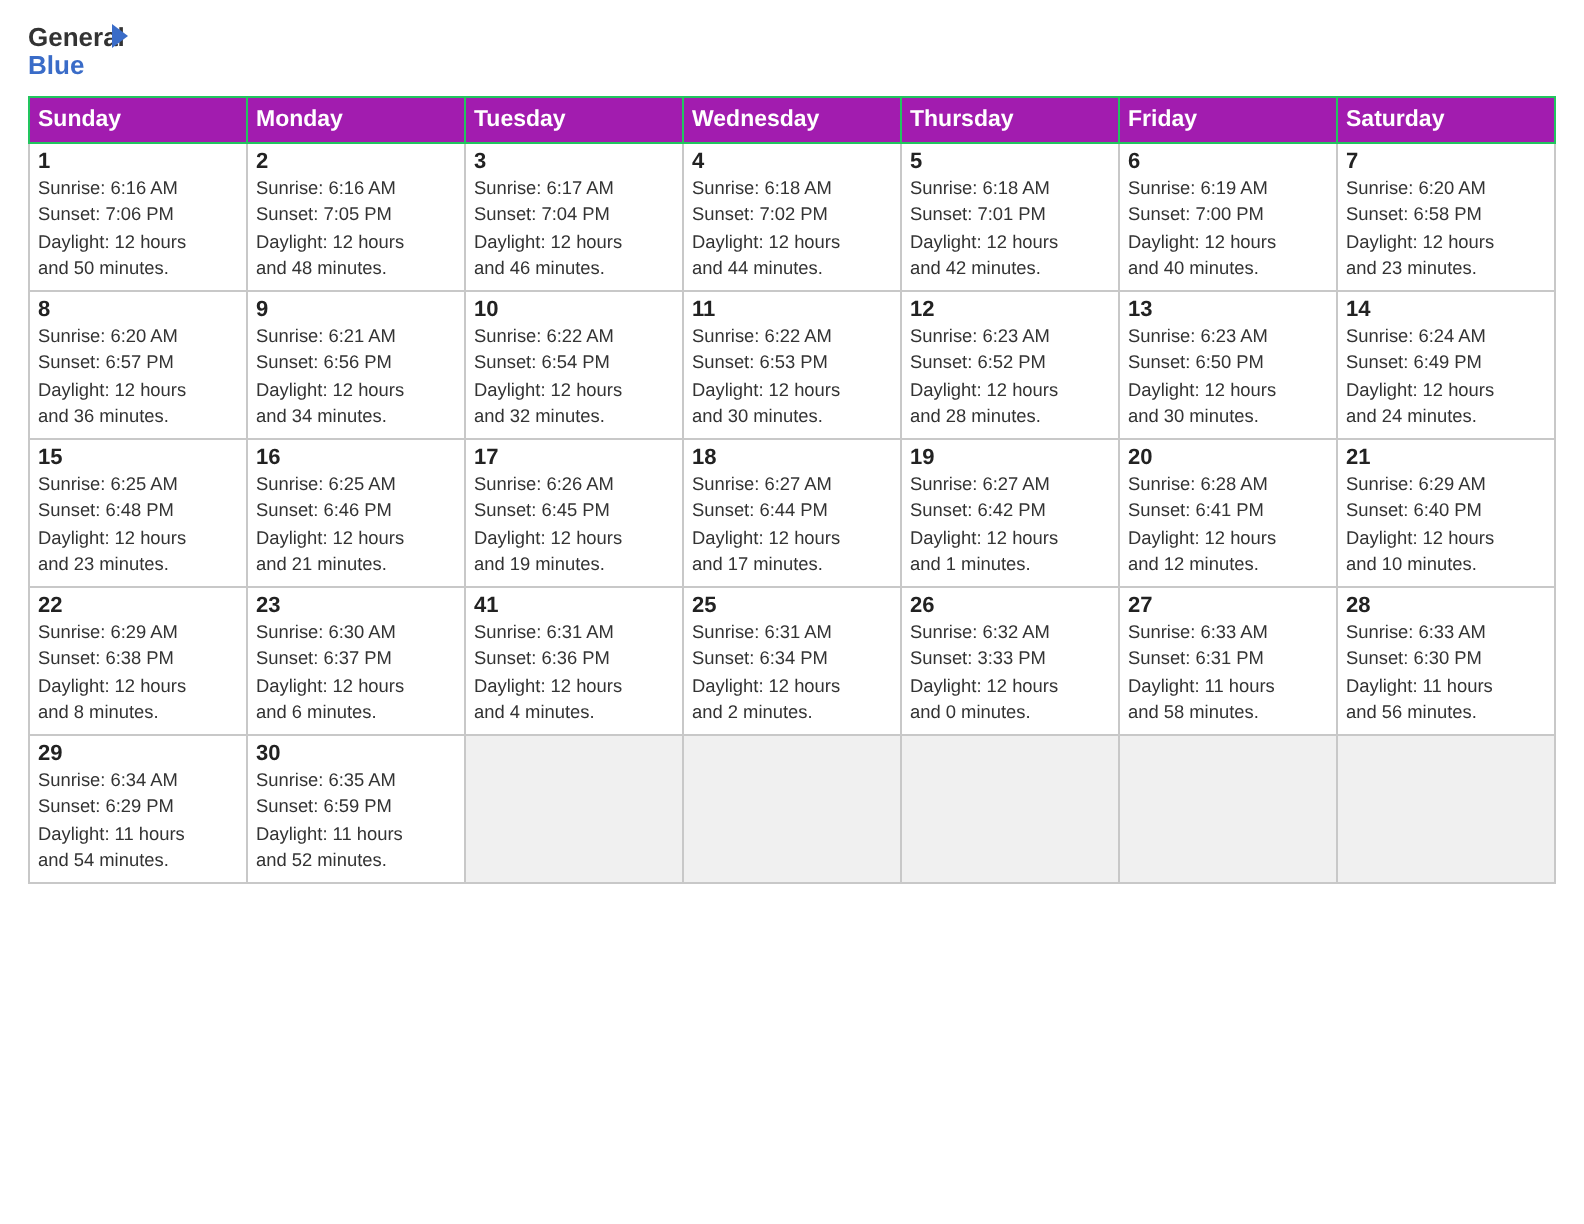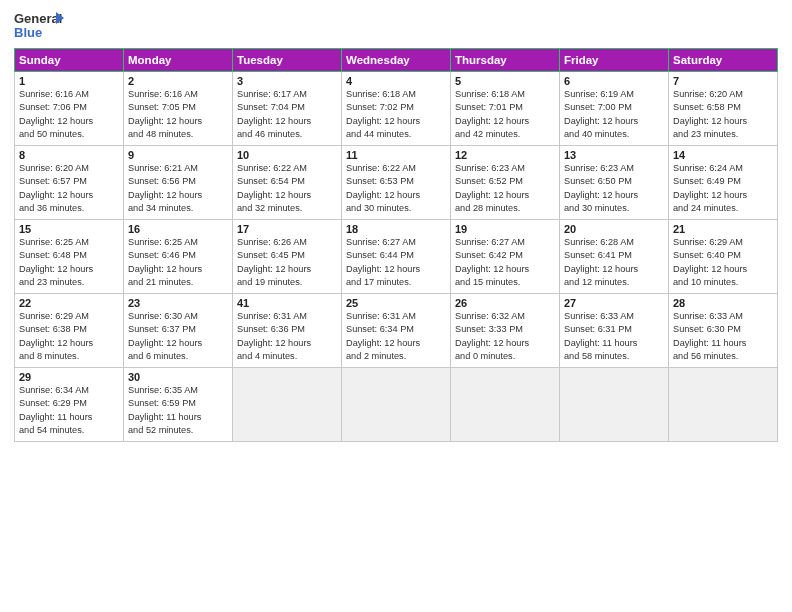--- a/index.html
+++ b/index.html
@@ -236,21 +236,21 @@
             <span class="cell-line">Sunrise: 6:27 AM</span>
             <span class="cell-line">Sunset: 6:44 PM</span>
             <span class="cell-line">Daylight: 12 hours</span>
             <span class="cell-line">and 17 minutes.</span>
           </td>
           <td>
             <span class="day-num">19</span>
             <span class="cell-line">Sunrise: 6:27 AM</span>
             <span class="cell-line">Sunset: 6:42 PM</span>
             <span class="cell-line">Daylight: 12 hours</span>
-            <span class="cell-line">and 15 minutes.</span>
+            <span class="cell-line">and 1 minutes.</span>
           </td>
           <td>
             <span class="day-num">20</span>
             <span class="cell-line">Sunrise: 6:28 AM</span>
             <span class="cell-line">Sunset: 6:41 PM</span>
             <span class="cell-line">Daylight: 12 hours</span>
             <span class="cell-line">and 12 minutes.</span>
           </td>
           <td>
             <span class="day-num">21</span>

